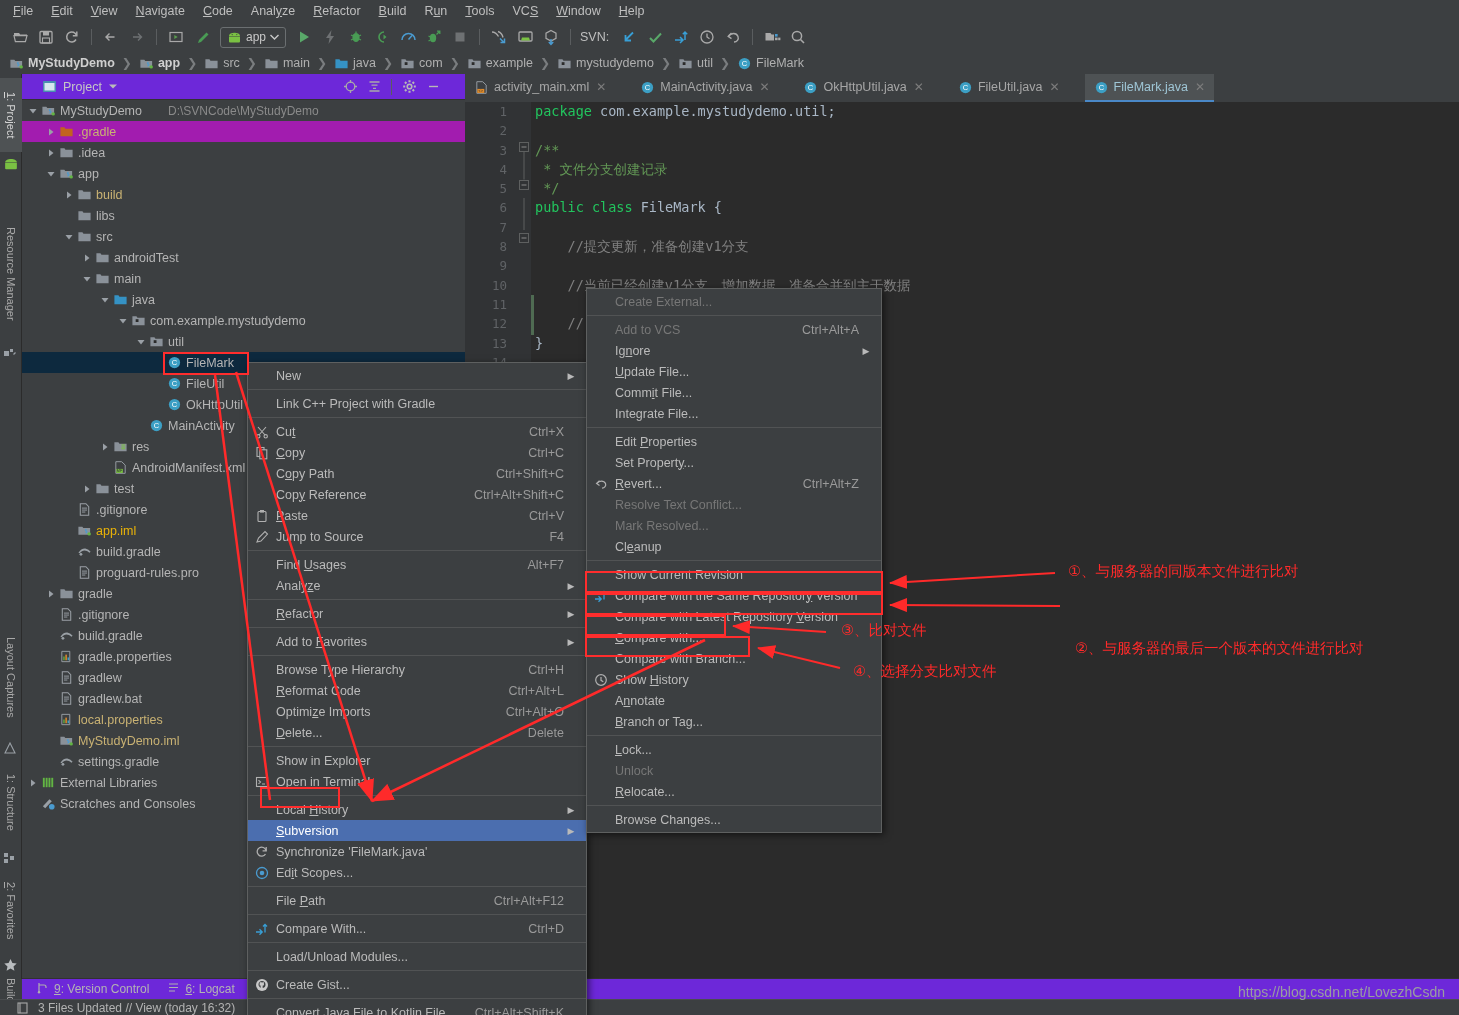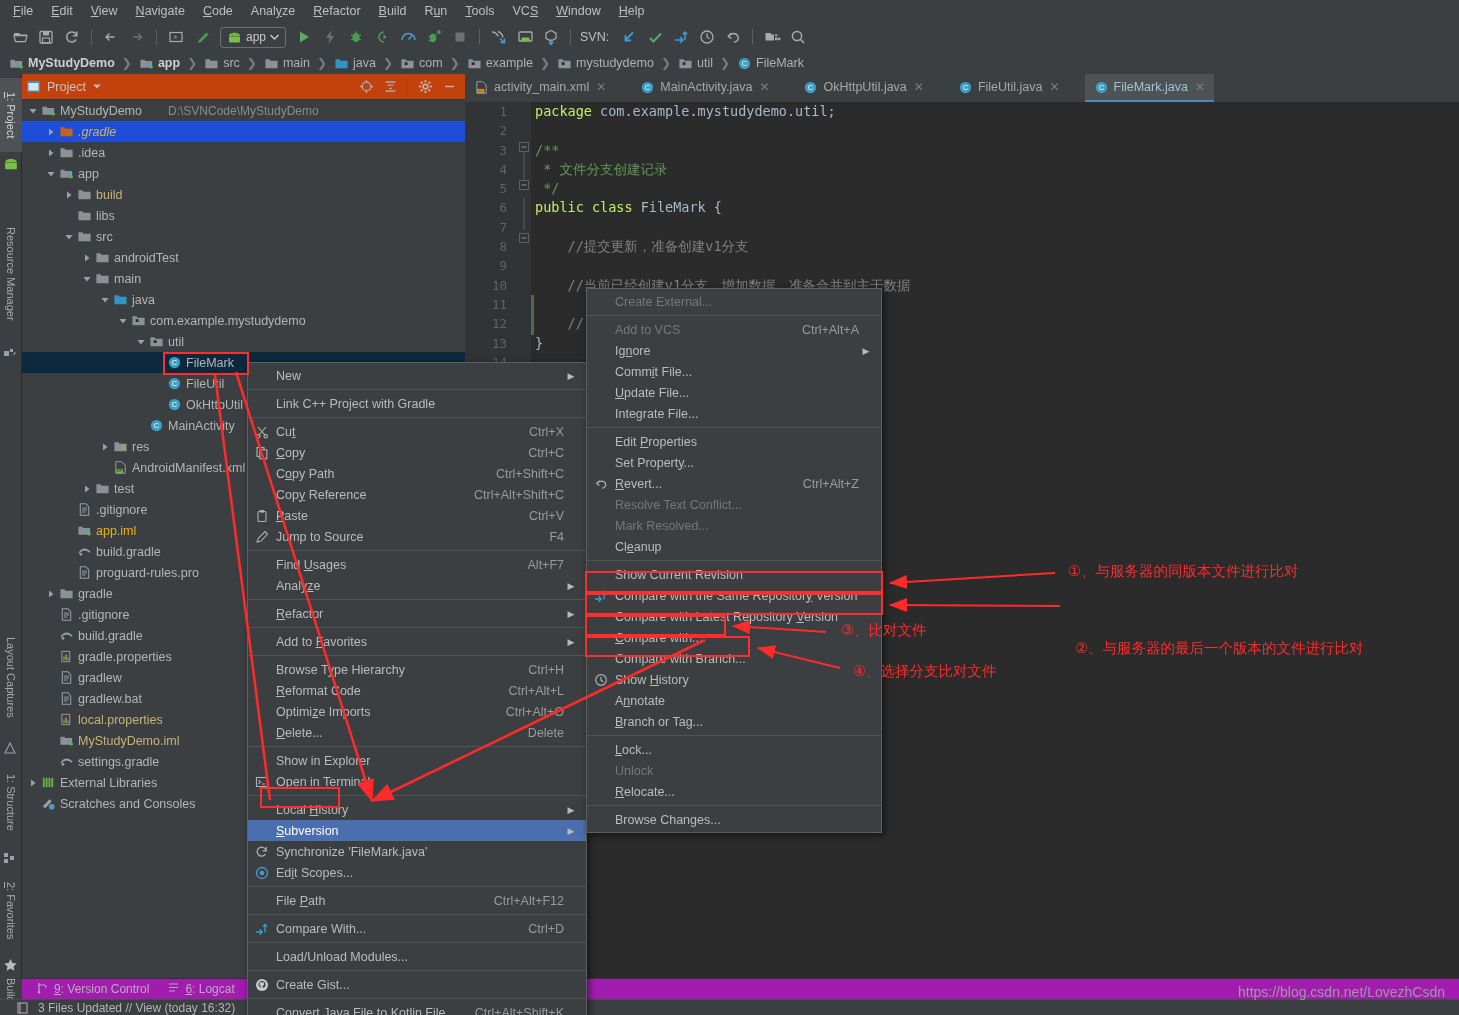--- a/index.html
+++ b/index.html
@@ -60,33 +60,33 @@
     writing-mode: vertical-rl; text-orientation: mixed;
     font-size: 11px; color: #a9a9a9; white-space: nowrap;
     display: flex; align-items: center; gap: 4px;
   }
   .vlabel.sel { background: #4e5254; color: #d4d4d4; }
   .vlabel .u { text-decoration: underline; }
 
   
   .projhdr {
     position: absolute; top: 74px; left: 22px; width: 443px; height: 26px;
-    background: #c2410c; display: flex; align-items: center; padding: 0 4px;
+    background: #6d28d9; display: flex; align-items: center; padding: 0 20px;
     border-bottom: 1px solid #323232;
   }
   .projhdr .t { font-size: 12.5px; color: #c6c6c6; margin-left: 6px; }
   .tree {
     position: absolute; top: 100px; left: 22px; width: 443px; height: 878px;
     background: #3c3f41; overflow: hidden;
   }
   .trow {
     position: relative; height: 21px; display: flex; align-items: center;
     font-size: 12.5px; color: #b5b5b5; white-space: nowrap;
   }
-  .trow.sel-brown { background: #1d4ed8; font-style: italic; }
+  .trow.sel-brown { background: #a21caf; }
   .trow.sel-blue  { background: #0d293e; }
   .arrow { width: 12px; height: 12px; display: inline-block; flex: 0 0 12px; }
   .tico { width: 16px; height: 16px; flex: 0 0 16px; margin-right: 4px; display: flex; align-items: center; justify-content: center; }
   .tlabel { flex: 0 0 auto; }
   .tpath { color: #8a8a8a; margin-left: 26px; font-size: 12px; }
   .c-yel { color: #c9b273; }
   .c-grn { color: #eab308; }
   .c-def { color: #b5b5b5; }
 
   
@@ -113,21 +113,21 @@
   .gutter .ln {
     height: 19.3px; line-height: 19.3px; padding-right: 10px;
     font-family: "DejaVu Sans Mono", monospace; font-size: 12.5px; color: #606366;
   }
   .foldcol { position: absolute; top: 0; left: 52px; width: 14px; height: 876px; background: #313335; }
   .codearea { position: absolute; top: 0; left: 66px; right: 0; height: 876px; }
   .cline {
     height: 19.3px; line-height: 19.3px; padding-left: 4px;
     font-family: "DejaVu Sans Mono", monospace; font-size: 13.5px; white-space: pre;
   }
-  .k-kw { color: #bef264; }
+  .k-kw { color: #22c55e; }
   .k-txt { color: #a9b7c6; }
   .k-cmt { color: #808080; }
   .k-doc { color: #629755; }
   .chgbar { position: absolute; left: 66px; width: 3px; background: #4f6b52; }
 
   
   .ctxmenu {
     position: absolute; background: #3c3f41; border: 1px solid #5e6060;
     box-shadow: 2px 2px 7px rgba(0,0,0,.55); padding: 2px 0; z-index: 40;
   }
@@ -146,21 +146,21 @@
 
   
   .redbox { position: absolute; border: 2px solid #ff2d2d; z-index: 60; pointer-events: none; }
   .anno { position: absolute; color: #ff2a2a; font-size: 14.5px; z-index: 61; white-space: nowrap;
           font-family: "DejaVu Sans", sans-serif; }
   svg.overlay { position: absolute; top: 0; left: 0; width: 1459px; height: 1015px; z-index: 59; pointer-events: none; }
 
   
   .botbar {
     position: absolute; left: 22px; top: 978px; width: 1437px; height: 21px;
-    background: #a21caf; display: flex; align-items: center; gap: 18px; padding-left: 14px;
+    background: #6d28d9; display: flex; align-items: center; gap: 18px; padding-left: 14px;
     border-top: 1px solid #323232; font-size: 12px; color: #b3b3b3;
   }
   .botbar .bi { display: flex; align-items: center; gap: 5px; }
   .statusbar {
     position: absolute; left: 0; top: 999px; width: 1459px; height: 16px;
     background: #3c3f41; display: flex; align-items: center; padding-left: 16px;
     font-size: 12px; color: #b3b3b3; border-top: 1px solid #4a4d4f;
   }
   .watermark {
     position: absolute; right: 14px; top: 984px; font-size: 14px; color: #9a9da0; z-index: 5;
@@ -1235,26 +1235,26 @@
         <span class="mkey">Ctrl+Alt+A</span>
         <span class="marw"></span>
       </div>
       <div class="ctxrow">
         <span class="mico"></span>
         <span class="mlab">Ig<span class="u">n</span>ore</span>
         <span class="marw">▶</span>
       </div>
       <div class="ctxrow">
         <span class="mico"></span>
+        <span class="mlab"><span class="u">U</span>pdate File...</span>
+        <span class="marw"></span>
+      </div>
+      <div class="ctxrow">
+        <span class="mico"></span>
         <span class="mlab">Comm<span class="u">i</span>t File...</span>
-        <span class="marw"></span>
-      </div>
-      <div class="ctxrow">
-        <span class="mico"></span>
-        <span class="mlab"><span class="u">U</span>pdate File...</span>
         <span class="marw"></span>
       </div>
       <div class="ctxrow">
         <span class="mico"></span>
         <span class="mlab">Inte<span class="u">g</span>rate File...</span>
         <span class="marw"></span>
       </div>
       <div class="ctxsep"></div>
       <div class="ctxrow">
         <span class="mico"></span>

